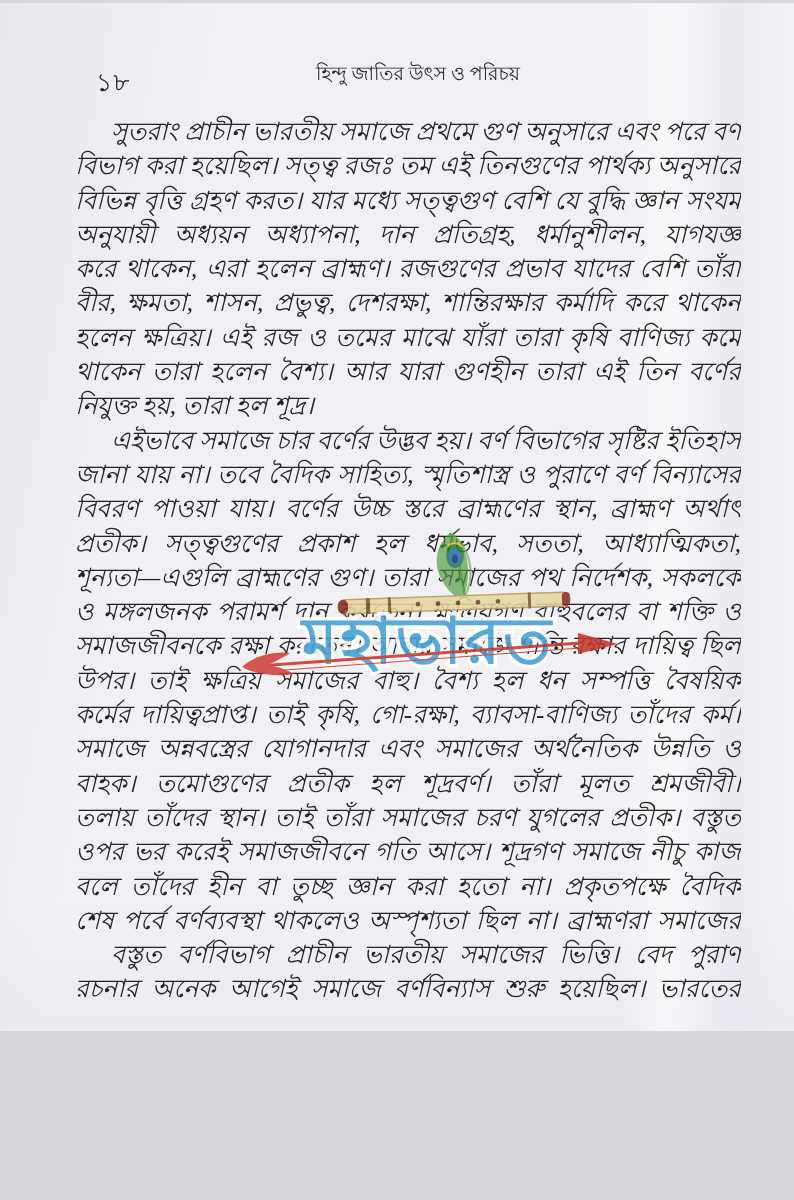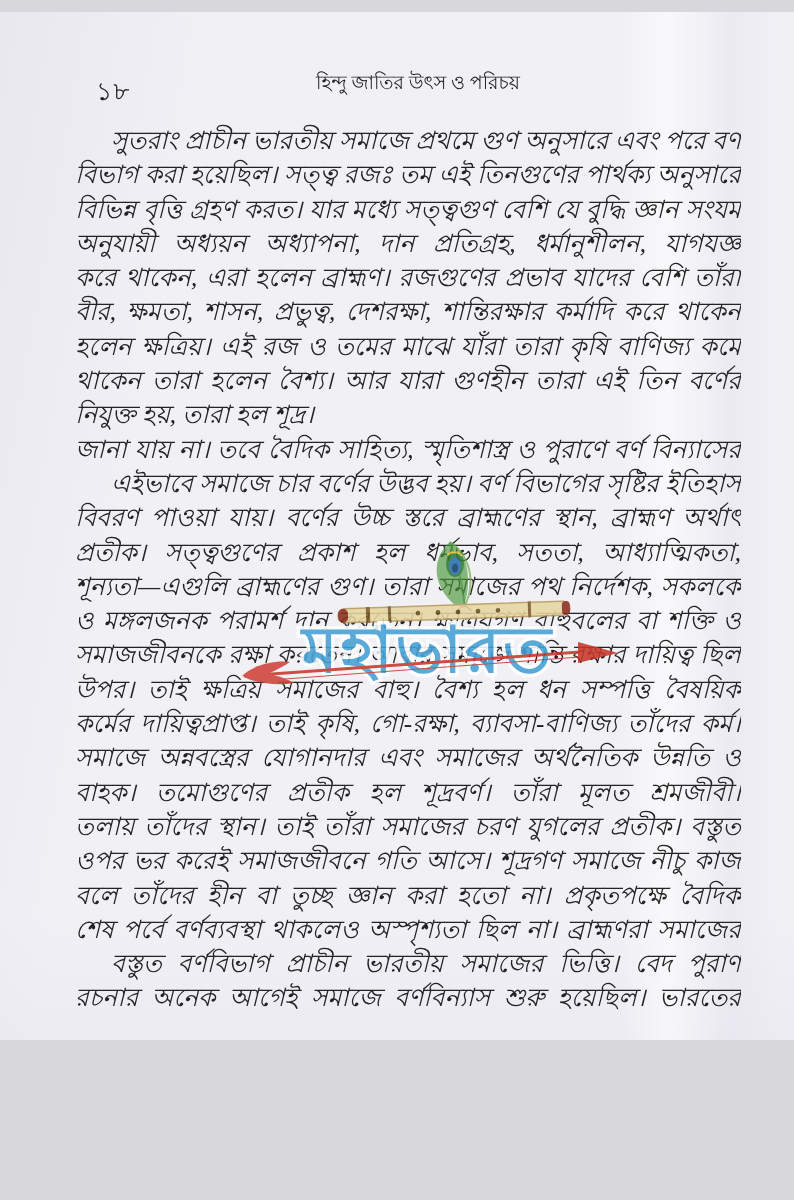--- a/index.html
+++ b/index.html
@@ -1,19 +1,19 @@
 <!DOCTYPE html>
 <html><head>
 <meta charset="utf-8">
 <style>
   html,body { margin:0; padding:0; background:#d8d8dc; }
   .page {
     position:relative;
     width:794px; height:1028px;
-    margin:12px auto;
+    margin:3px auto;
     background:#f1f0f5;
     overflow:hidden;
     font-family:"Liberation Serif","DejaVu Serif",serif;
     color:#232323;
   }
   
   .page::before {
     content:"";
     position:absolute; inset:0;
     background:
@@ -69,22 +69,22 @@
     <div class="line fill indent">সুতরাং প্রাচীন ভারতীয় সমাজে প্রথমে গুণ অনুসারে এবং পরে বর্ণ</div>
     <div class="line fill">বিভাগ করা হয়েছিল। সত্ত্ব রজঃ তম এই তিনগুণের পার্থক্য অনুসারে মানুষ</div>
     <div class="line fill">বিভিন্ন বৃত্তি গ্রহণ করত। যার মধ্যে সত্ত্বগুণ বেশি যে বুদ্ধি জ্ঞান সংযম</div>
     <div class="line fill">অনুযায়ী অধ্যয়ন অধ্যাপনা, দান প্রতিগ্রহ, ধর্মানুশীলন, যাগযজ্ঞ অনুষ্ঠানাদি</div>
     <div class="line fill">করে থাকেন, এরা হলেন ব্রাহ্মণ। রজগুণের প্রভাব যাদের বেশি তাঁরা যোদ্ধা,</div>
     <div class="line fill">বীর, ক্ষমতা, শাসন, প্রভুত্ব, দেশরক্ষা, শান্তিরক্ষার কর্মাদি করে থাকেন এরা</div>
     <div class="line fill">হলেন ক্ষত্রিয়। এই রজ ও তমের মাঝে যাঁরা তারা কৃষি বাণিজ্য কর্মে নিযুক্ত</div>
     <div class="line fill">থাকেন তারা হলেন বৈশ্য। আর যারা গুণহীন তারা এই তিন বর্ণের সেবাকর্মে</div>
     <div class="line">নিযুক্ত হয়, তারা হল শূদ্র।</div>
 
+    <div class="line fill indent">এইভাবে সমাজে চার বর্ণের উদ্ভব হয়। বর্ণ বিভাগের সৃষ্টির ইতিহাস</div>
     <div class="line fill">জানা যায় না। তবে বৈদিক সাহিত্য, স্মৃতিশাস্ত্র ও পুরাণে বর্ণ বিন্যাসের</div>
-    <div class="line fill indent">এইভাবে সমাজে চার বর্ণের উদ্ভব হয়। বর্ণ বিভাগের সৃষ্টির ইতিহাস</div>
     <div class="line fill">বিবরণ পাওয়া যায়। বর্ণের উচ্চ স্তরে ব্রাহ্মণের স্থান, ব্রাহ্মণ অর্থাৎ জ্ঞানের</div>
     <div class="line fill">প্রতীক। সত্ত্বগুণের প্রকাশ হল ধর্মভাব, সততা, আধ্যাত্মিকতা, সৎচিন্তা, অহংকার</div>
     <div class="line fill">শূন্যতা—এগুলি ব্রাহ্মণের গুণ। তারা সমাজের পথ নির্দেশক, সকলকে শুভবুদ্ধি</div>
     <div class="line fill">ও মঙ্গলজনক পরামর্শ দান করতেন। ক্ষত্রিয়গণ বাহুবলের বা শক্তি ও বীর্যের</div>
     <div class="line fill">সমাজজীবনকে রক্ষা করতেন। আবার সমাজে শান্তি রক্ষার দায়িত্ব ছিল তাঁদেরই</div>
     <div class="line fill">উপর। তাই ক্ষত্রিয় সমাজের বাহু। বৈশ্য হল ধন সম্পত্তি বৈষয়িক উন্নতির</div>
     <div class="line fill">কর্মের দায়িত্বপ্রাপ্ত। তাই কৃষি, গো-রক্ষা, ব্যাবসা-বাণিজ্য তাঁদের কর্ম। এঁরা</div>
     <div class="line fill">সমাজে অন্নবস্ত্রের যোগানদার এবং সমাজের অর্থনৈতিক উন্নতি ও সমৃদ্ধির</div>
     <div class="line fill">বাহক। তমোগুণের প্রতীক হল শূদ্রবর্ণ। তাঁরা মূলত শ্রমজীবী। কায়িকশ্রম</div>
     <div class="line fill">তলায় তাঁদের স্থান। তাই তাঁরা সমাজের চরণ যুগলের প্রতীক। বস্তুত এঁদের</div>

